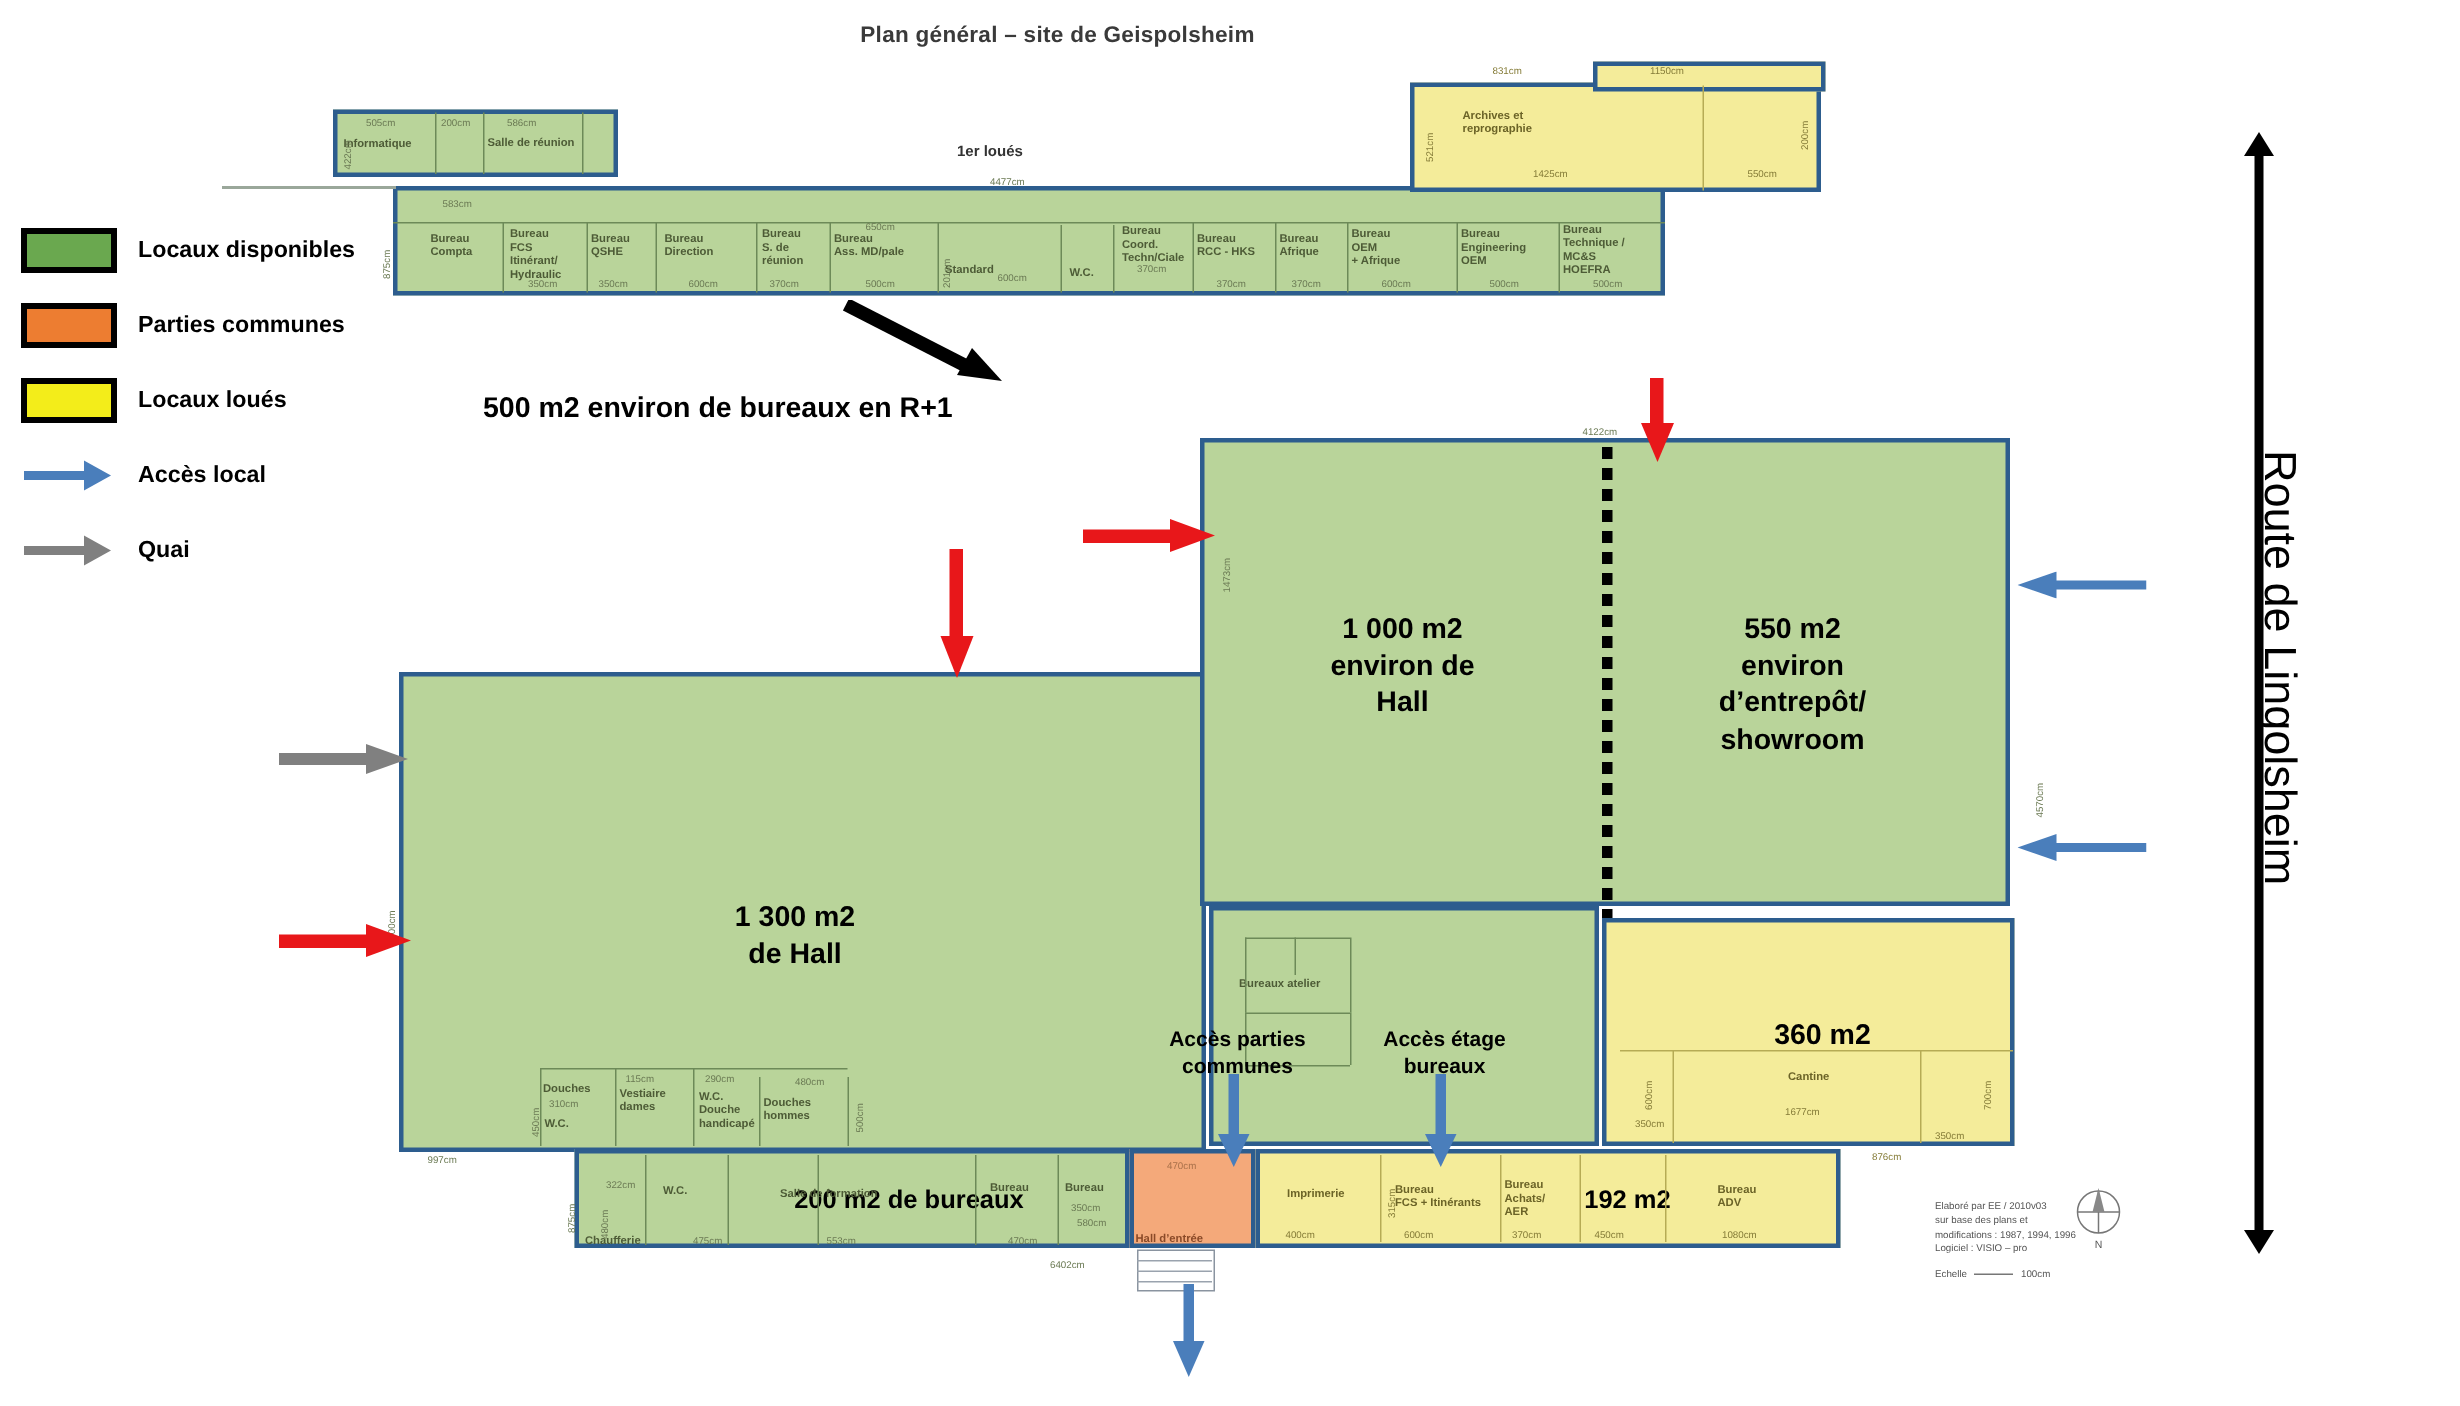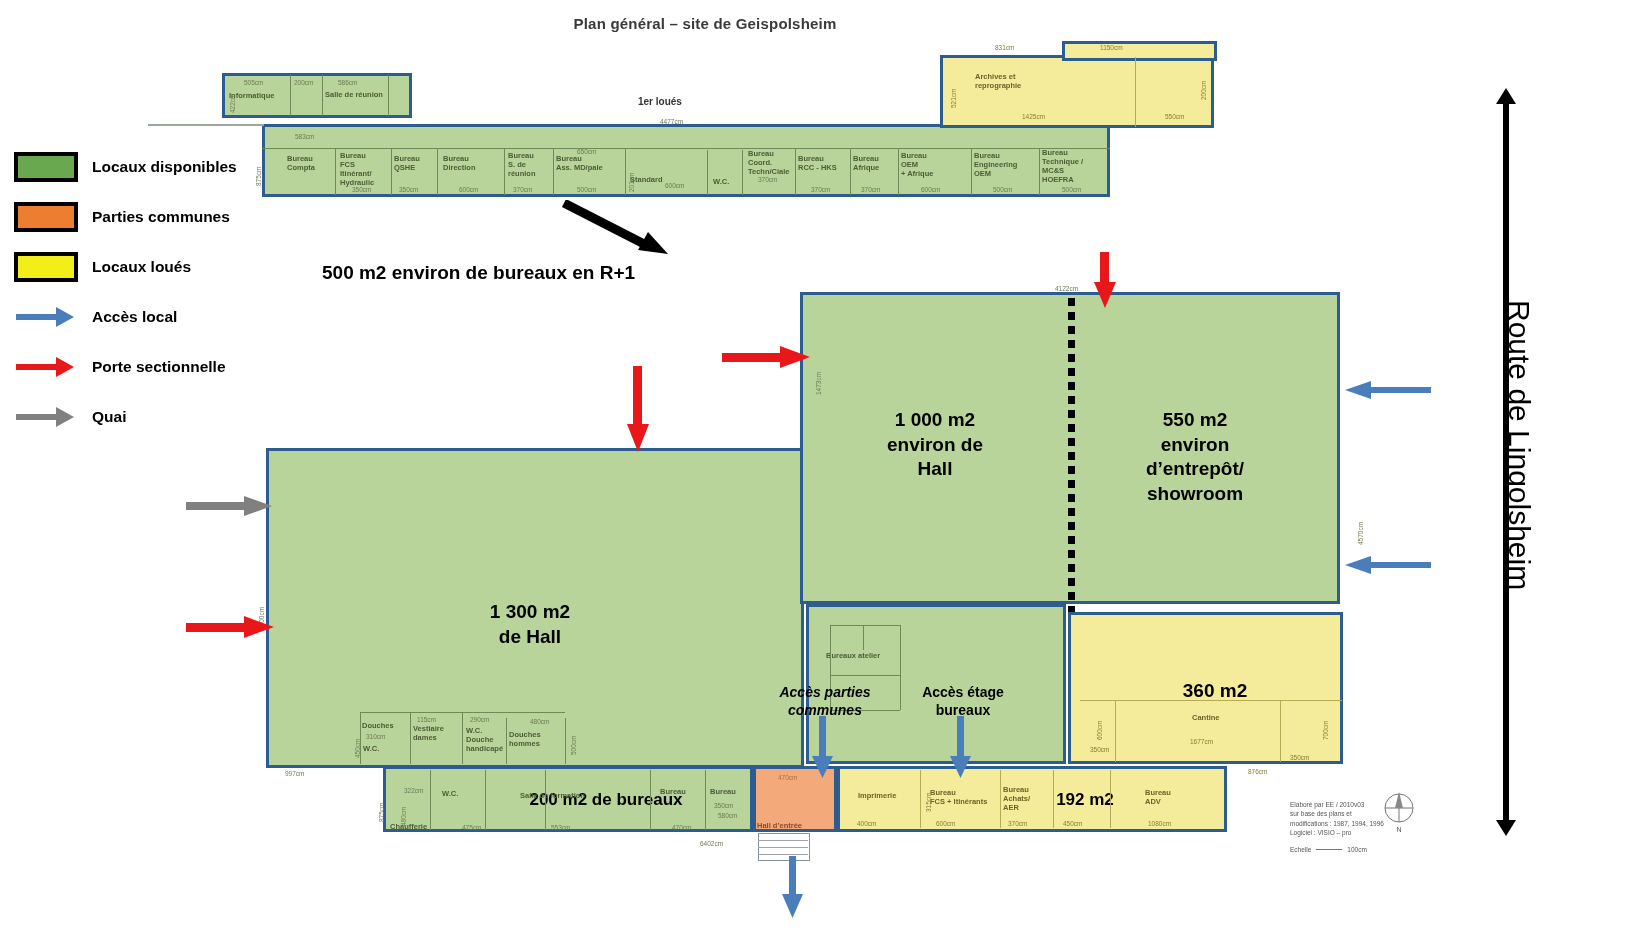--- a/index.html
+++ b/index.html
@@ -103,27 +103,20 @@
   </div>
 
   <div class="lg-row">
     <div class="lg-arrowbox">
       <div class="lg-arrow-shaft" style="background:#4a7ebb"></div>
       <div class="lg-arrow-head" style="border-left:18px solid #4a7ebb"></div>
     </div>
     <div class="lg-label">Accès local</div>
   </div>
 
-  <div class="lg-row">
-    <div class="lg-arrowbox">
-      <div class="lg-arrow-shaft" style="background:#e8171a"></div>
-      <div class="lg-arrow-head" style="border-left:18px solid #e8171a"></div>
-    </div>
-    <div class="lg-label">Porte sectionnelle</div>
-  </div>
 
   <div class="lg-row">
     <div class="lg-arrowbox">
       <div class="lg-arrow-shaft" style="background:#808080"></div>
       <div class="lg-arrow-head" style="border-left:18px solid #808080"></div>
     </div>
     <div class="lg-label">Quai</div>
   </div>
 
 </div>
@@ -356,21 +349,21 @@
 </svg>
 <svg class="abs" style="left:950px;top:716px;" width="22" height="62" viewBox="0 0 22 62">
   <rect x="7" y="0" width="7" height="42" fill="#4a7ebb"></rect>
   <polygon points="10.5,62 0,40 21,40" fill="#4a7ebb"></polygon>
 </svg>
 <svg class="abs" style="left:782px;top:856px;" width="22" height="62" viewBox="0 0 22 62">
   <rect x="7" y="0" width="7" height="40" fill="#4a7ebb"></rect>
   <polygon points="10.5,62 0,38 21,38" fill="#4a7ebb"></polygon>
 </svg>
 
-<div class="acc-note" style="left:770px;top:684px;width:110px;font-style:italic;">
+<div class="acc-note" style="left:770px;top:684px;width:110px;">
   <span>Accès parties</span><br>
   <span>communes</span>
 </div>
 <div class="acc-note" style="left:908px;top:684px;width:110px;">
   <span>Accès étage</span><br>
   <span>bureaux</span>
 </div>
 
 <div class="abs" id="route-arrow">
   <div class="hup"></div>

